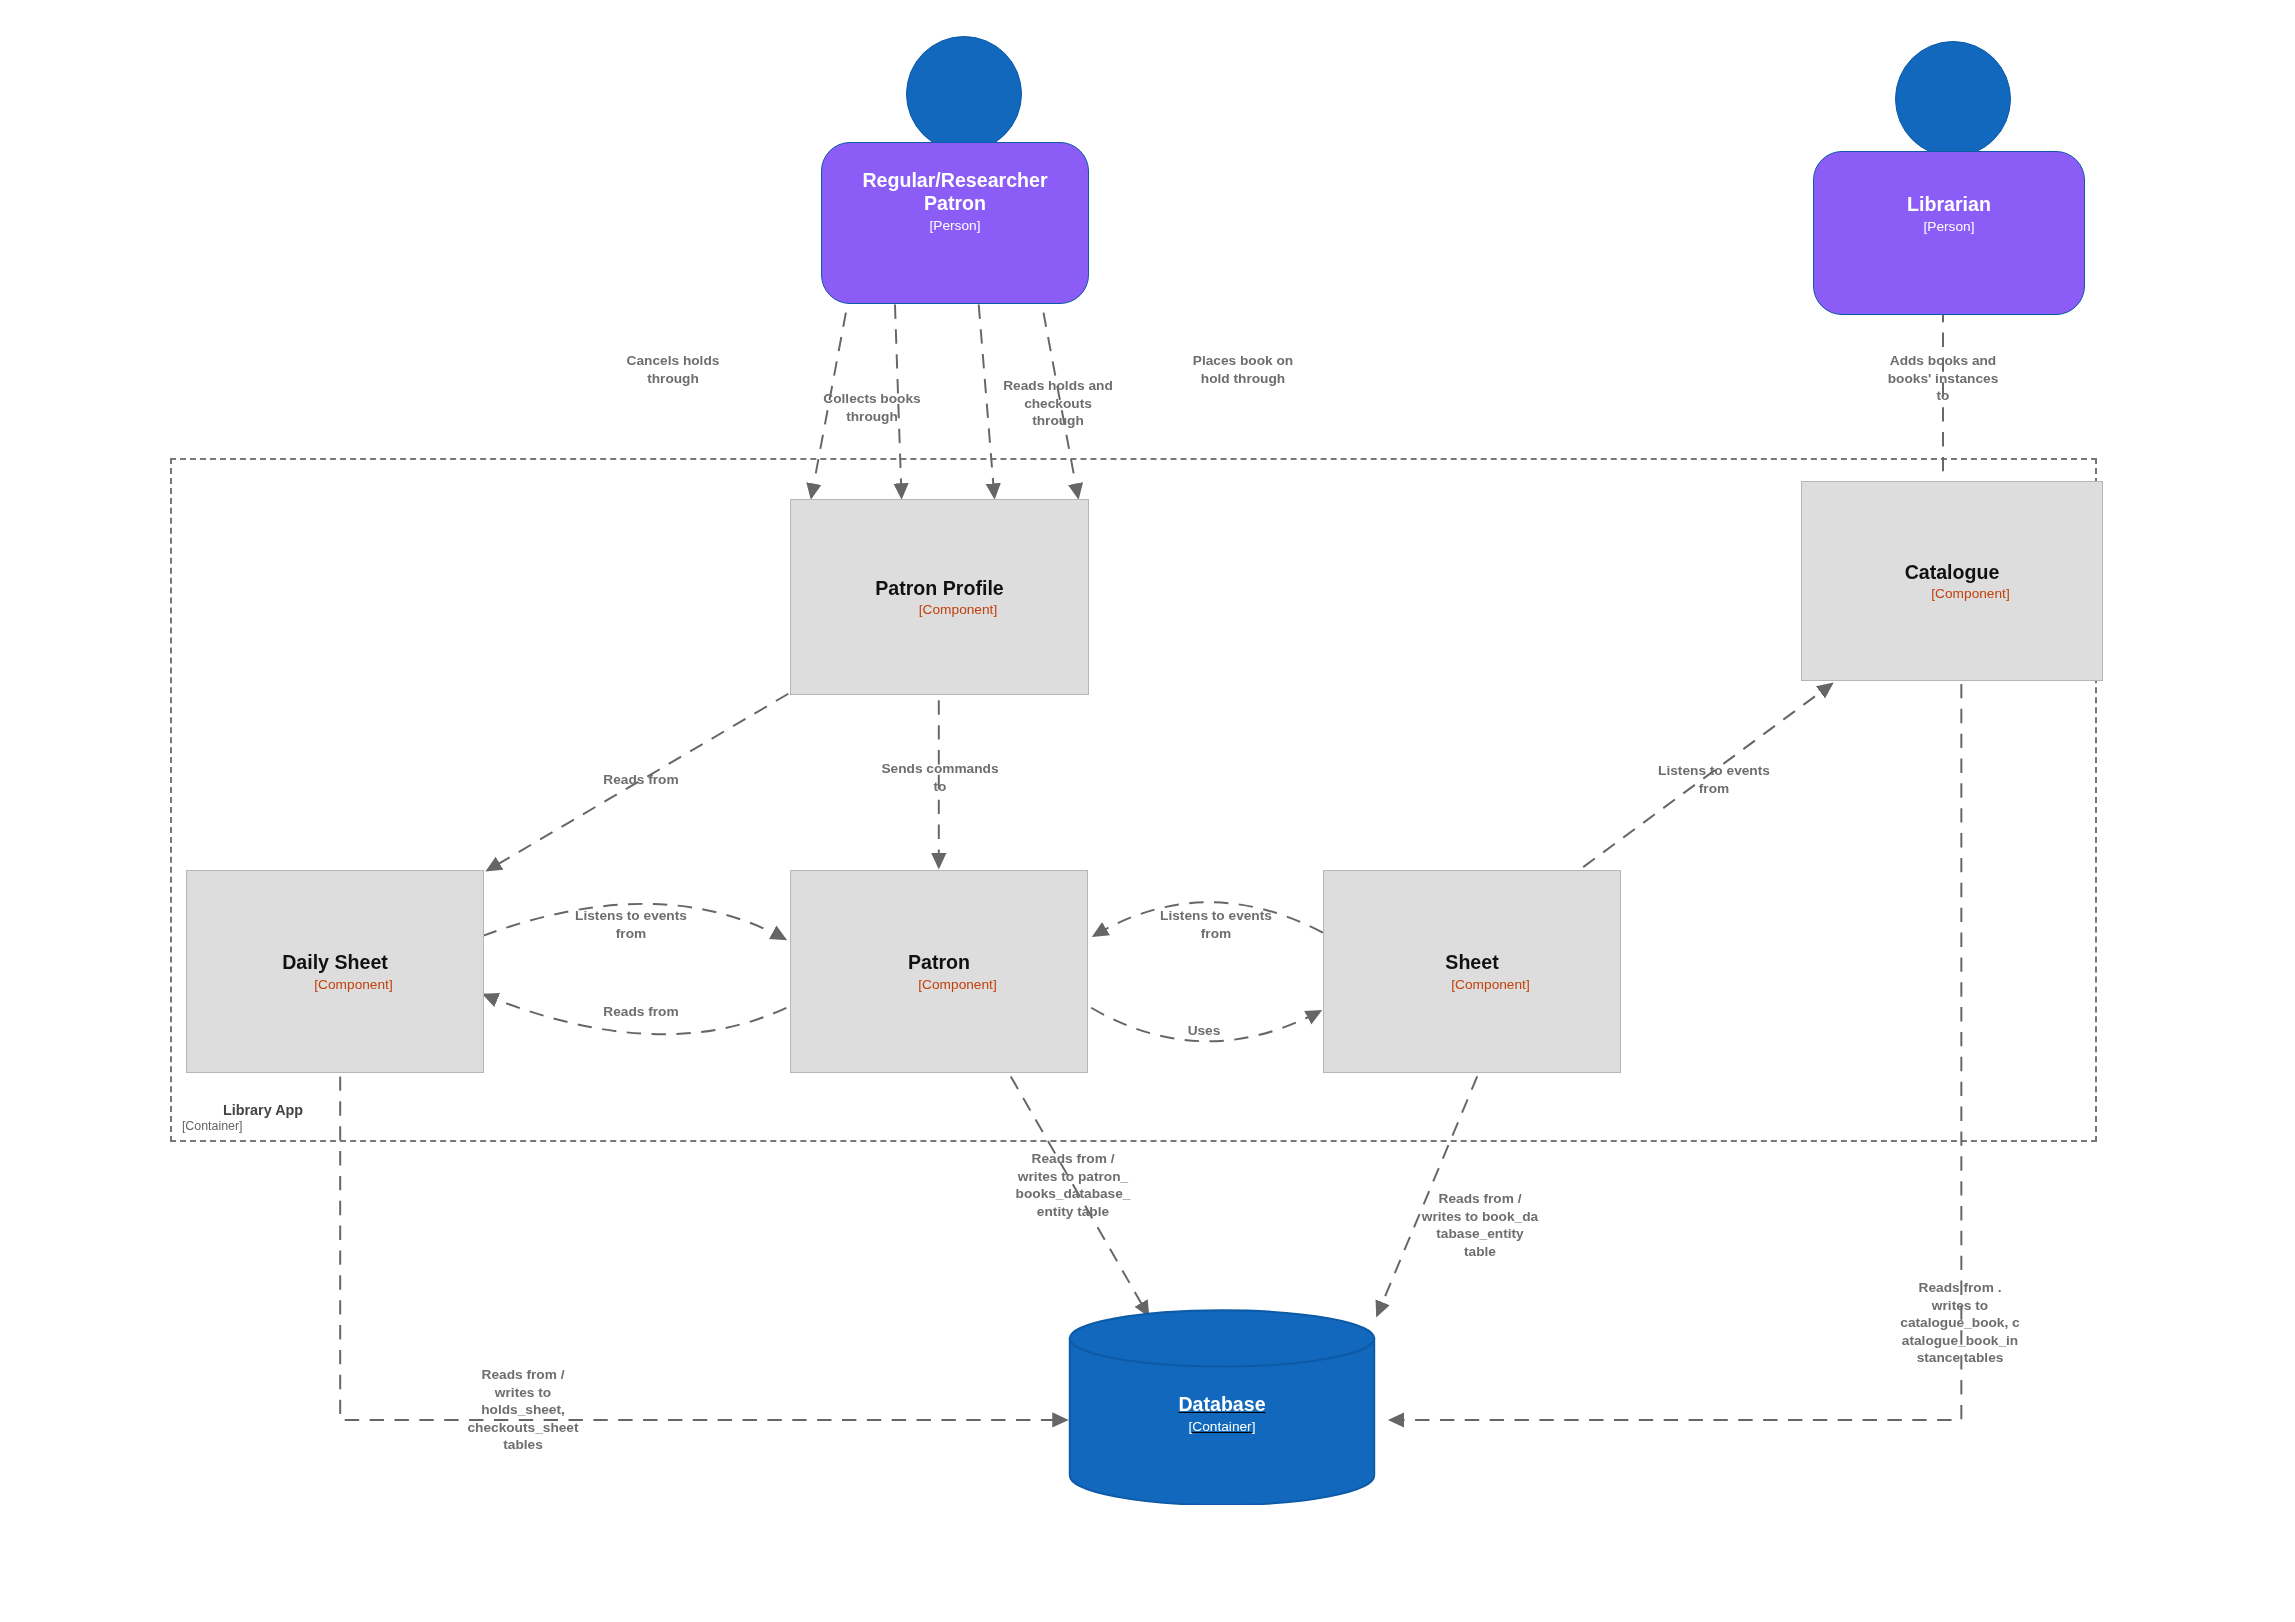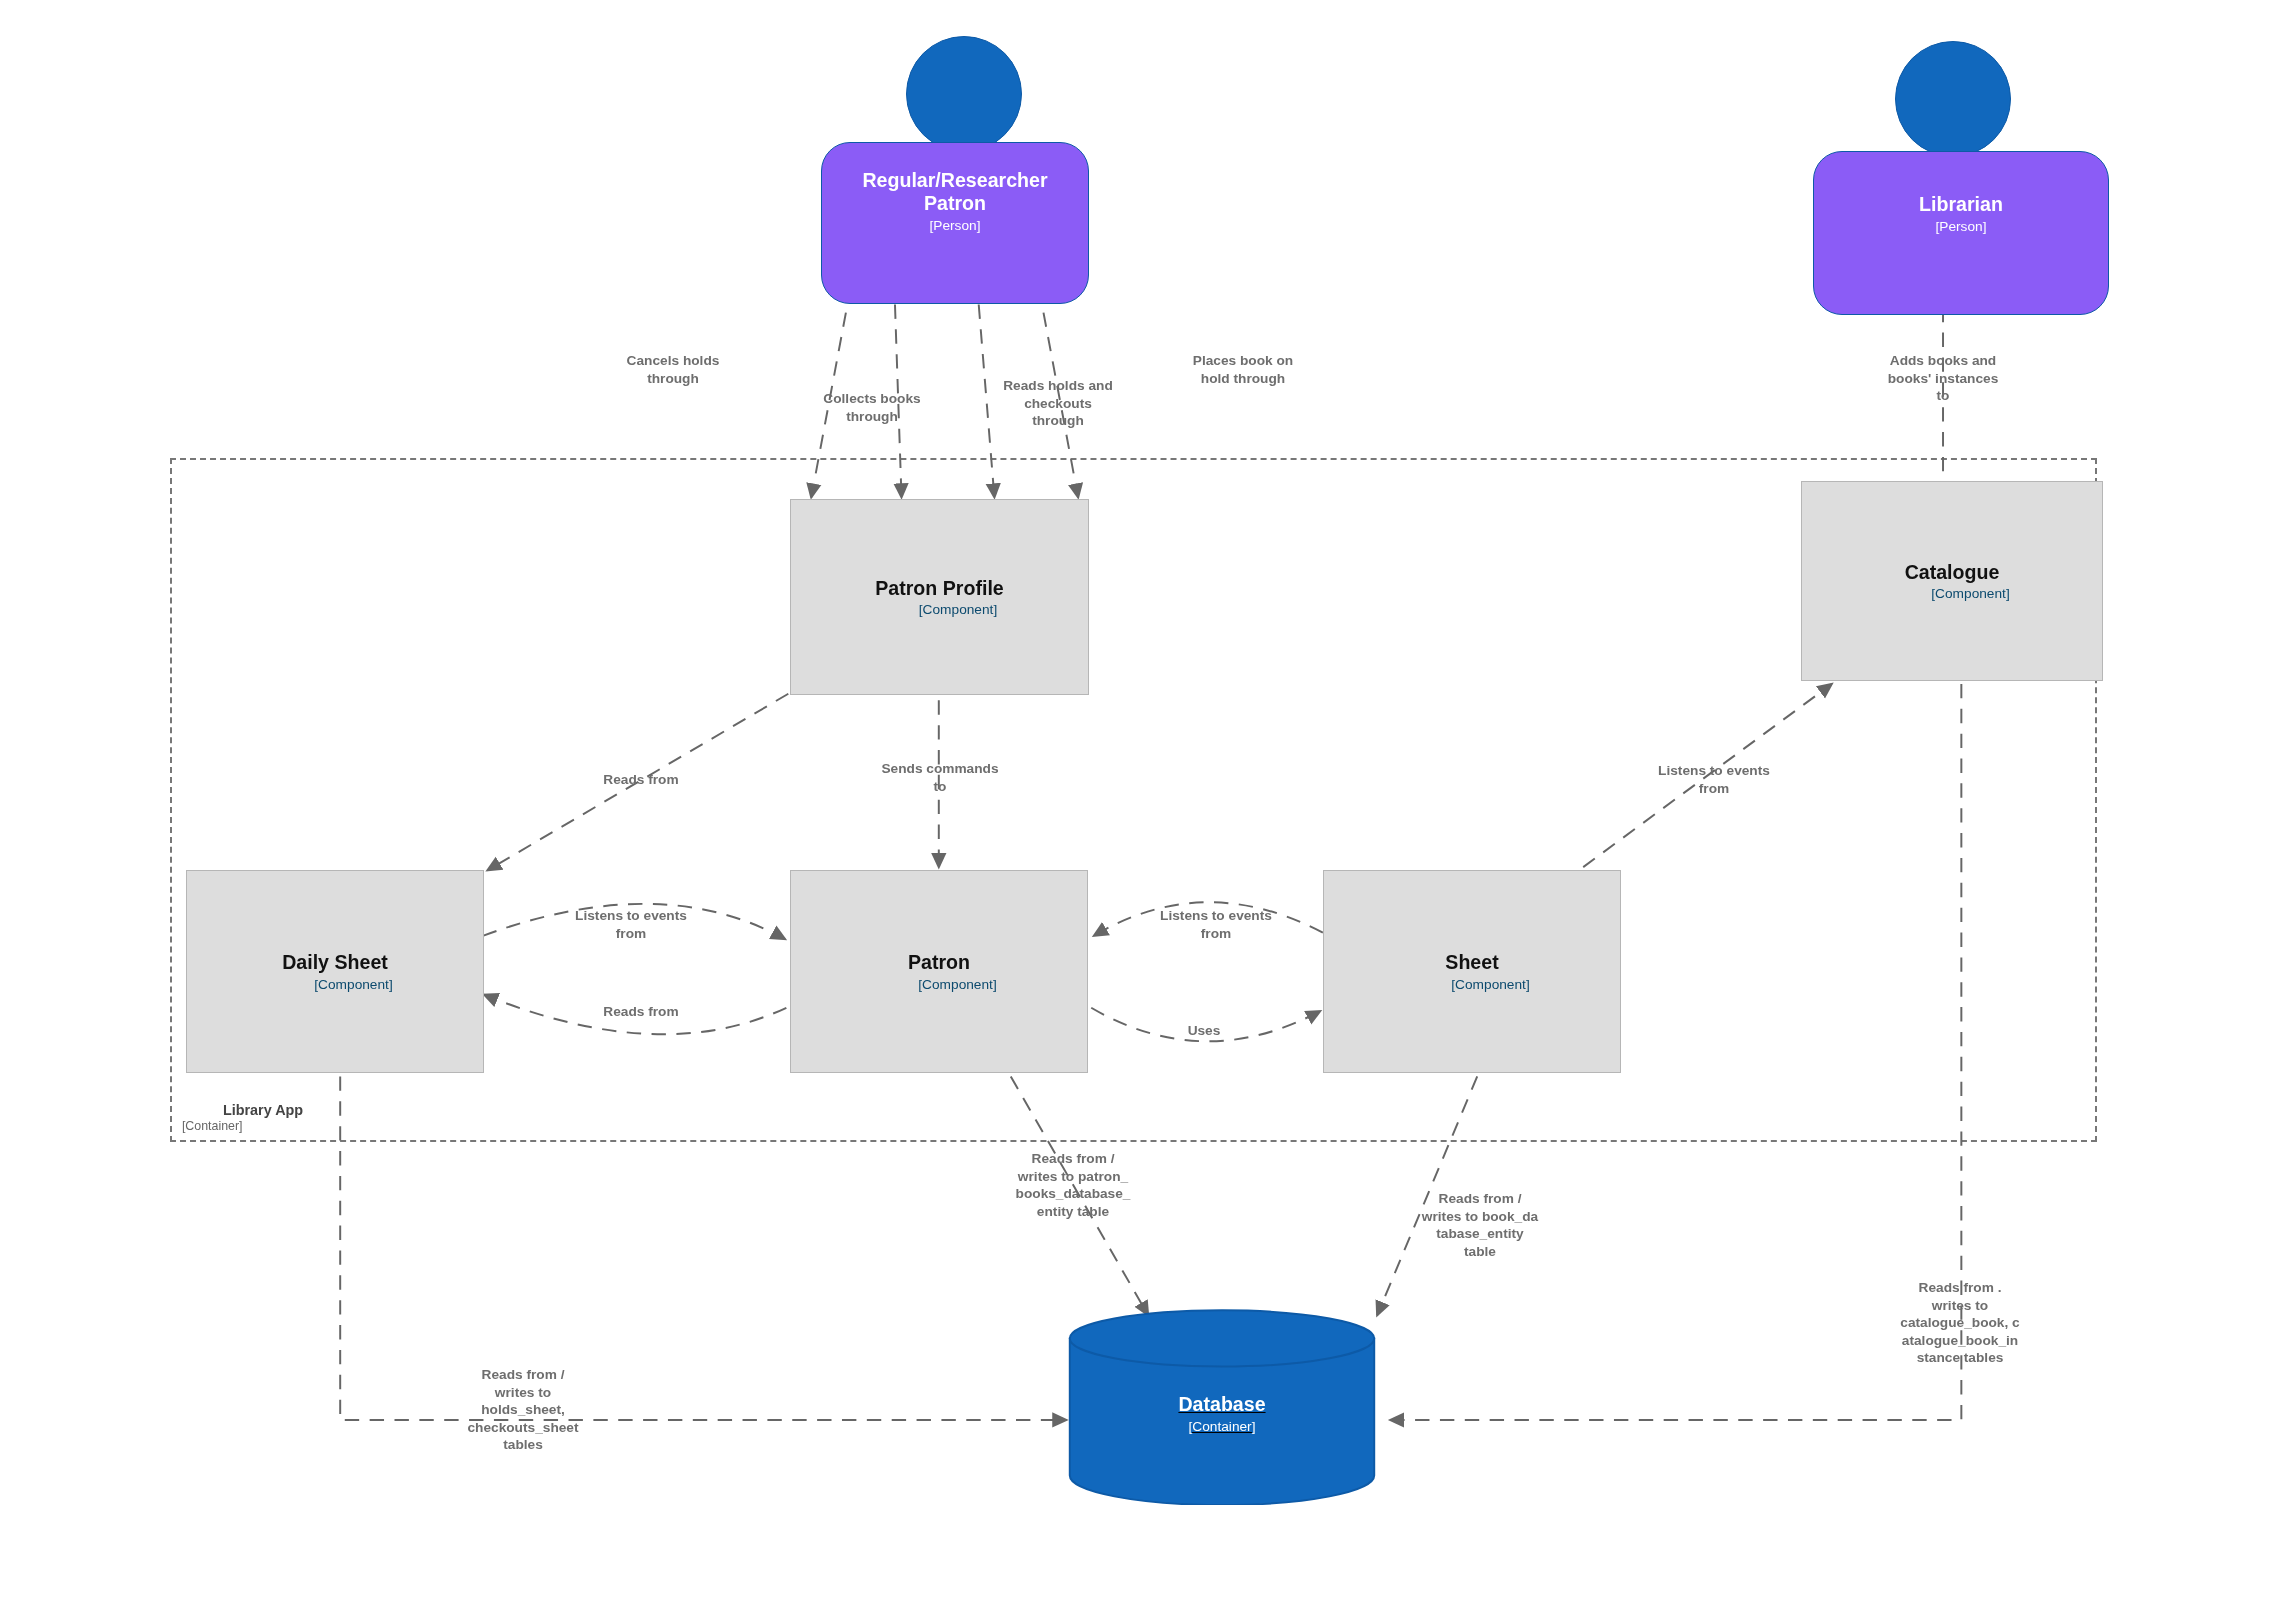--- a/index.html
+++ b/index.html
@@ -82,21 +82,21 @@
     z-index: 3;
   }
   .component .ctitle {
     color: #111111;
     font-weight: bold;
     font-size: 19.6px;
     text-align: center;
     line-height: 1.15;
   }
   .component .csub {
-    color: #0c4a6e;
+    color: #c2410c;
     font-size: 13.7px;
     text-align: center;
     margin-top: 3.3px;
     padding-left: 37px;
   }
 
   
   .database {
     position: absolute;
     z-index: 3;
@@ -216,21 +216,21 @@
     <div class="head" style="left:85px; top:0px; width:116px; height:116px;"></div>
     <div class="body" style="left:0px; top:106px; width:268px; height:162px; padding-top:26px;">
       <div class="ptitle">Regular/Researcher
 Patron</div>
       <div class="psub">[Person]</div>
     </div>
   </div>
 
   <div class="person" style="left:1813px; top:41px; width:268px; height:268px;">
     <div class="head" style="left:82px; top:0px; width:116px; height:116px;"></div>
-    <div class="body" style="left:0px; top:110px; width:296px; height:164px; padding-top:41px;">
+    <div class="body" style="left:0px; top:110px; width:272px; height:164px; padding-top:41px;">
       <div class="ptitle">Librarian</div>
       <div class="psub">[Person]</div>
     </div>
   </div>
 
   <div class="component" style="left:790px; top:499px; width:299px; height:196px;">
     <div class="ctitle">Patron Profile</div>
     <div class="csub">[Component]</div>
   </div>
 

